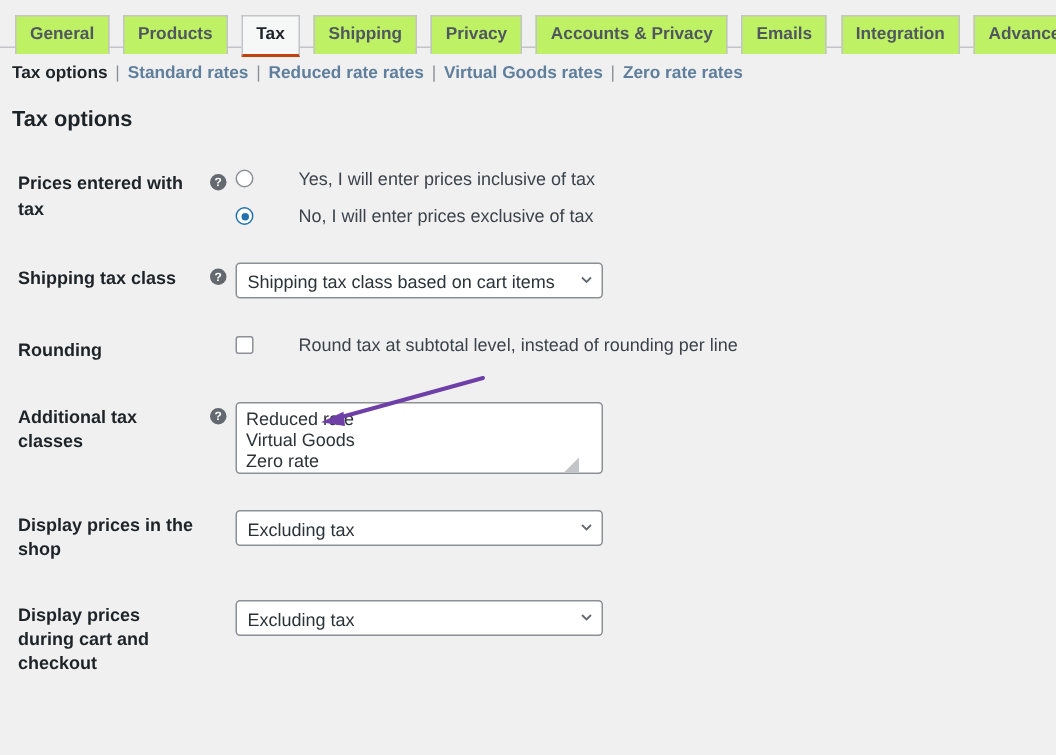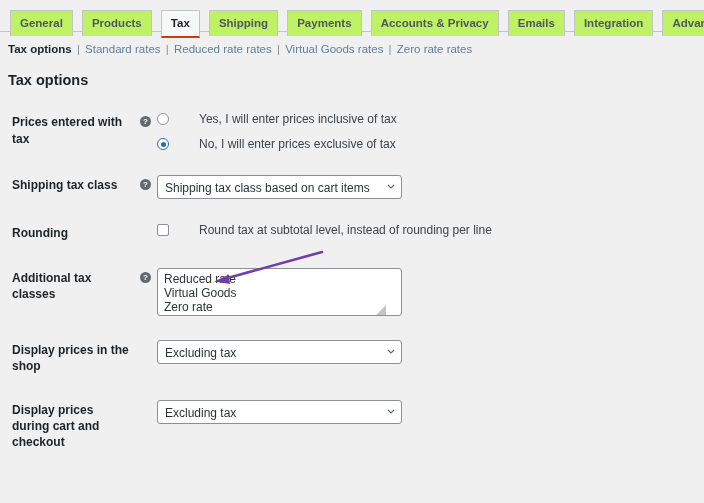--- a/index.html
+++ b/index.html
@@ -49,21 +49,21 @@
   
   .subsubsub {
     margin: 8px 0 0 8px;
     padding: 0;
     font-size: 11.5px;
     color: #646970;
     line-height: 1.6;
   }
   .subsubsub .crumb-current { font-weight: 700; color: #1d2327; }
   .subsubsub .sep { color: #8c8f94; padding: 0 2px; }
-  .subsubsub a { color: #5f7f9c; text-decoration: none; }
+  .subsubsub a { color: #5f7f9c; text-decoration: none; font-weight: bold; }
 
   
   .section-title {
     margin: 14px 0 0 8px;
     font-size: 14.5px;
     font-weight: 700;
     color: #1d2327;
   }
 
   
@@ -204,21 +204,21 @@
   }
 </style>
 </head>
 <body>
 
 <nav class="nav-tab-wrapper">
   <a class="nav-tab">General</a>
   <a class="nav-tab">Products</a>
   <a class="nav-tab active">Tax</a>
   <a class="nav-tab">Shipping</a>
-  <a class="nav-tab">Payments</a>
+  <a class="nav-tab">Privacy</a>
   <a class="nav-tab">Accounts &amp; Privacy</a>
   <a class="nav-tab">Emails</a>
   <a class="nav-tab">Integration</a>
   <a class="nav-tab">Advanced</a>
 </nav>
 
 <div class="subsubsub">
   <span class="crumb-current">Tax options</span>
   <span class="sep">|</span>
   <a>Standard rates</a>

